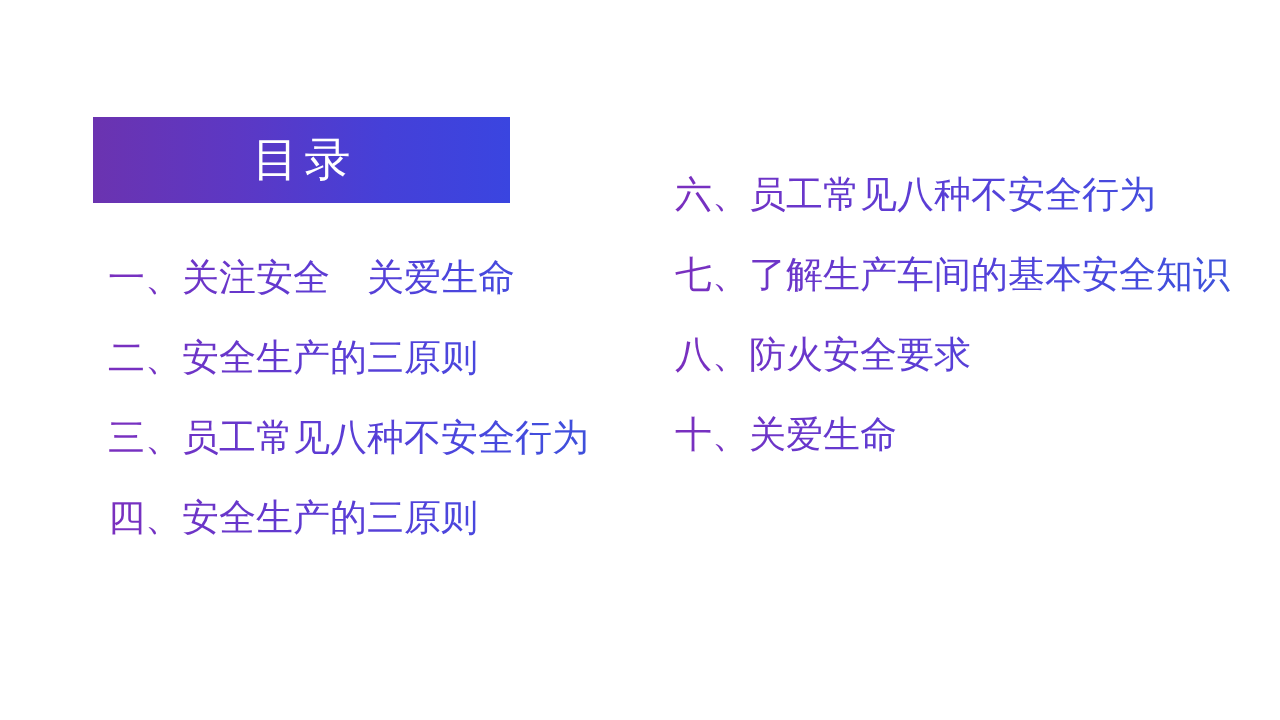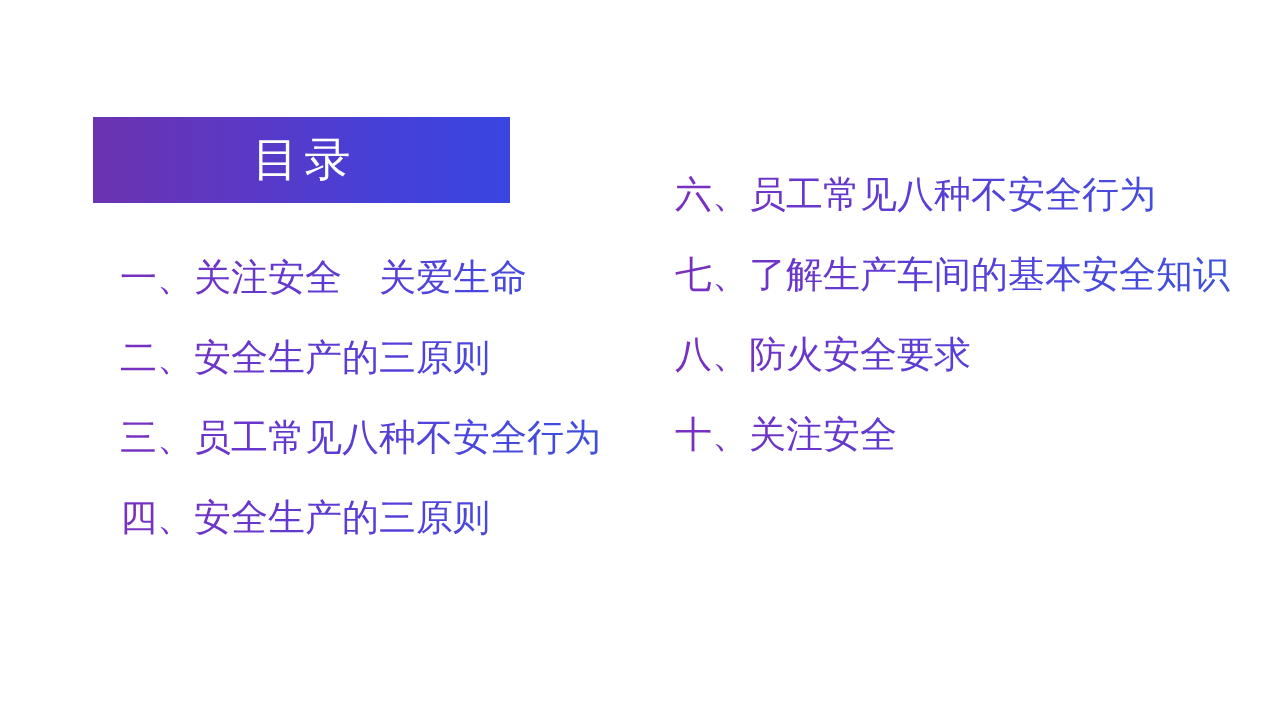--- a/index.html
+++ b/index.html
@@ -41,21 +41,21 @@
     font-weight: 400;
     white-space: nowrap;
     text-indent: 6px;
   }
 
   
   .toc-col {
     position: absolute;
   }
   .col-left {
-    left: 120px;
+    left: 108px;
     top: 238px;
     width: 530px;
   }
   .col-right {
     left: 675px;
     top: 155px;
     width: 580px;
   }
 
   .toc-item {
@@ -103,16 +103,16 @@
     <div class="toc-item">一、关注安全　关爱生命</div>
     <div class="toc-item">二、安全生产的三原则</div>
     <div class="toc-item">三、员工常见八种不安全行为</div>
     <div class="toc-item">四、安全生产的三原则</div>
   </div>
 
   <div class="toc-col col-right">
     <div class="toc-item">六、员工常见八种不安全行为</div>
     <div class="toc-item">七、了解生产车间的基本安全知识</div>
     <div class="toc-item">八、防火安全要求</div>
-    <div class="toc-item">十、关注安全</div>
+    <div class="toc-item">十、关爱生命</div>
   </div>
 
 </div>
 
 </body></html>

